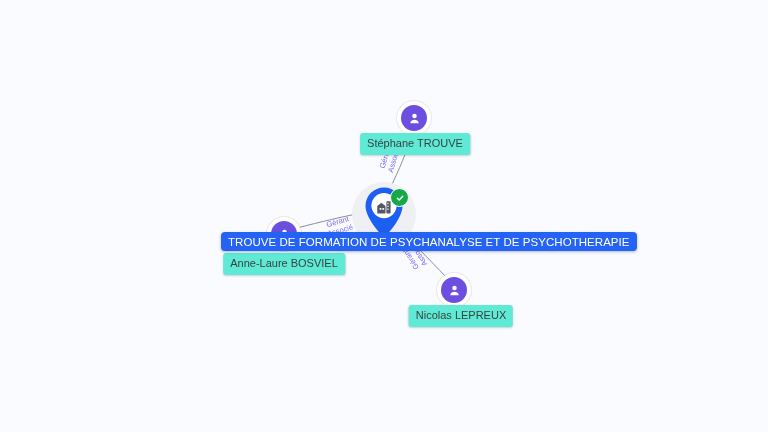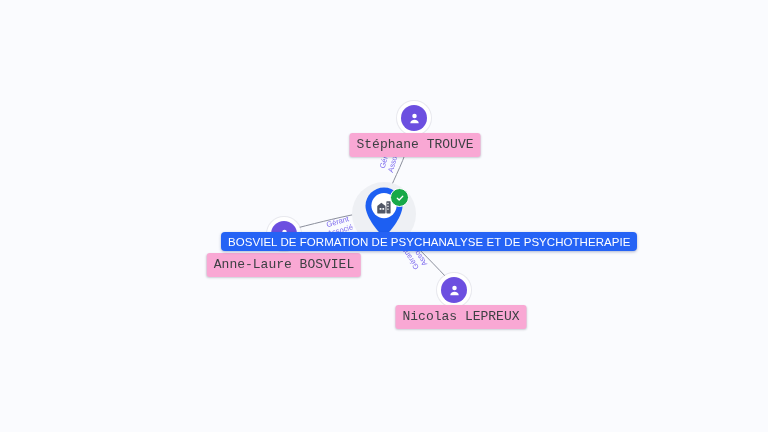--- a/index.html
+++ b/index.html
@@ -100,29 +100,28 @@
     border: 1.5px solid #ffffff;
     display: flex;
     align-items: center;
     justify-content: center;
   }
 
   
   .name-chip {
     position: absolute;
     transform: translateX(-50%);
-    background: #f9a8d4;
+    background: #5eead4;
     color: #3c4043;
-    font-size: 13px;
+    font-size: 11px;
     line-height: 1;
     padding: 5px 7px 6px 7px;
     border-radius: 3px;
     white-space: nowrap;
     box-shadow: 0 1px 2px rgba(40,45,70,0.22);
-    font-family: Liberation Mono, monospace;
   }
   #company-label {
     position: absolute;
     left: 221px;
     top: 232px;
     height: 19px;
     display: flex;
     align-items: center;
     background: #2563f5;
     color: #ffffff;
@@ -232,16 +231,16 @@
       </svg>
     </div>
     <div class="verify-badge">
       <svg width="10" height="10" viewBox="0 0 24 24">
         <path d="M5.5 12.4 10 16.8 18.6 7.8" fill="none" stroke="#ffffff" stroke-width="3.1" stroke-linecap="round" stroke-linejoin="round"></path>
       </svg>
     </div>
   </div>
 
   <div id="company-label">
-    <span>BOSVIEL DE FORMATION DE PSYCHANALYSE ET DE PSYCHOTHERAPIE</span>
+    <span>TROUVE DE FORMATION DE PSYCHANALYSE ET DE PSYCHOTHERAPIE</span>
   </div>
 
 </div>
 
 </body></html>

